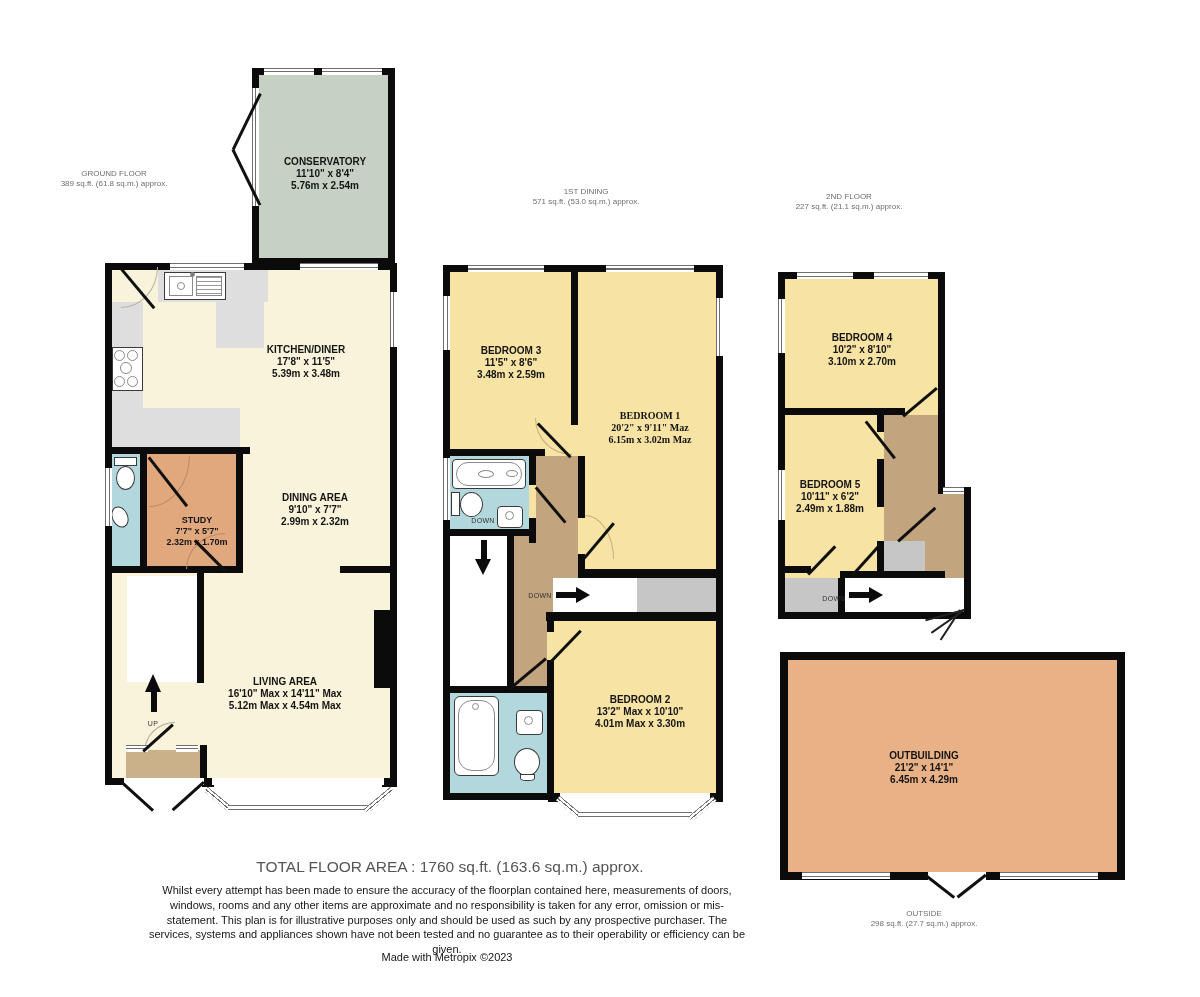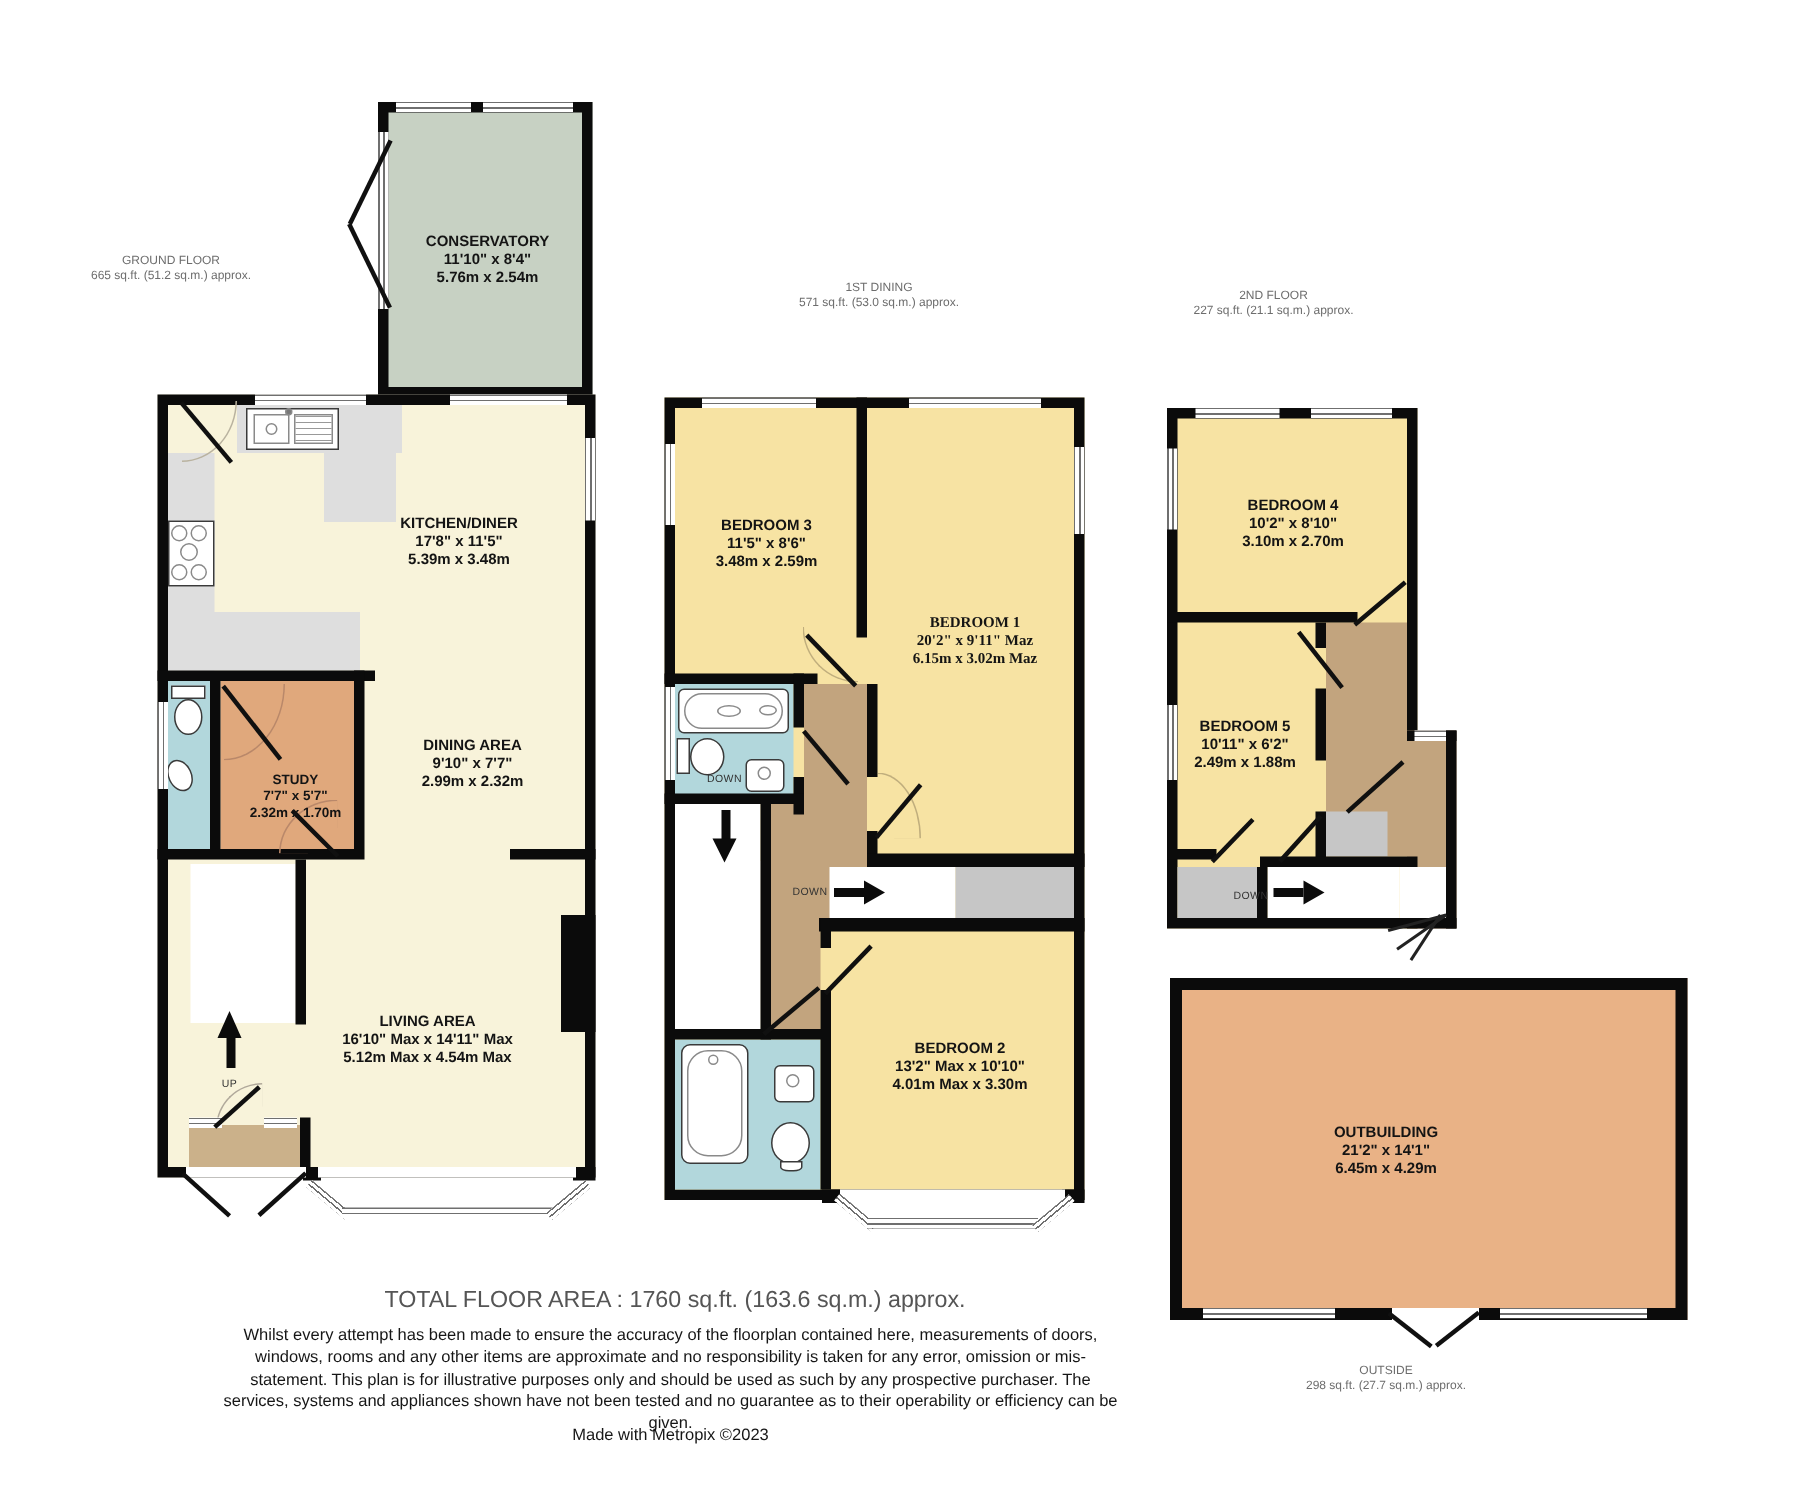--- a/index.html
+++ b/index.html
@@ -40,21 +40,21 @@
   .footer-credit{position:absolute;left:147px;top:951px;width:600px;text-align:center;
           font-size:11px;color:#161616;z-index:9;}
 </style>
 </head>
 <body>
 
 <div id="canvas">
 
   <div class="flabel" style="left:114px;top:179px;">
     <span>GROUND FLOOR</span>
-    <span>665 sq.ft. (51.2 sq.m.) approx.</span>
+    <span>389 sq.ft. (61.8 sq.m.) approx.</span>
   </div>
   <div class="flabel" style="left:586px;top:197px;">
     <span>1ST DINING</span>
     <span>571 sq.ft. (53.0 sq.m.) approx.</span>
   </div>
   <div class="flabel" style="left:849px;top:202px;">
     <span>2ND FLOOR</span>
     <span>227 sq.ft. (21.1 sq.m.) approx.</span>
   </div>
 

